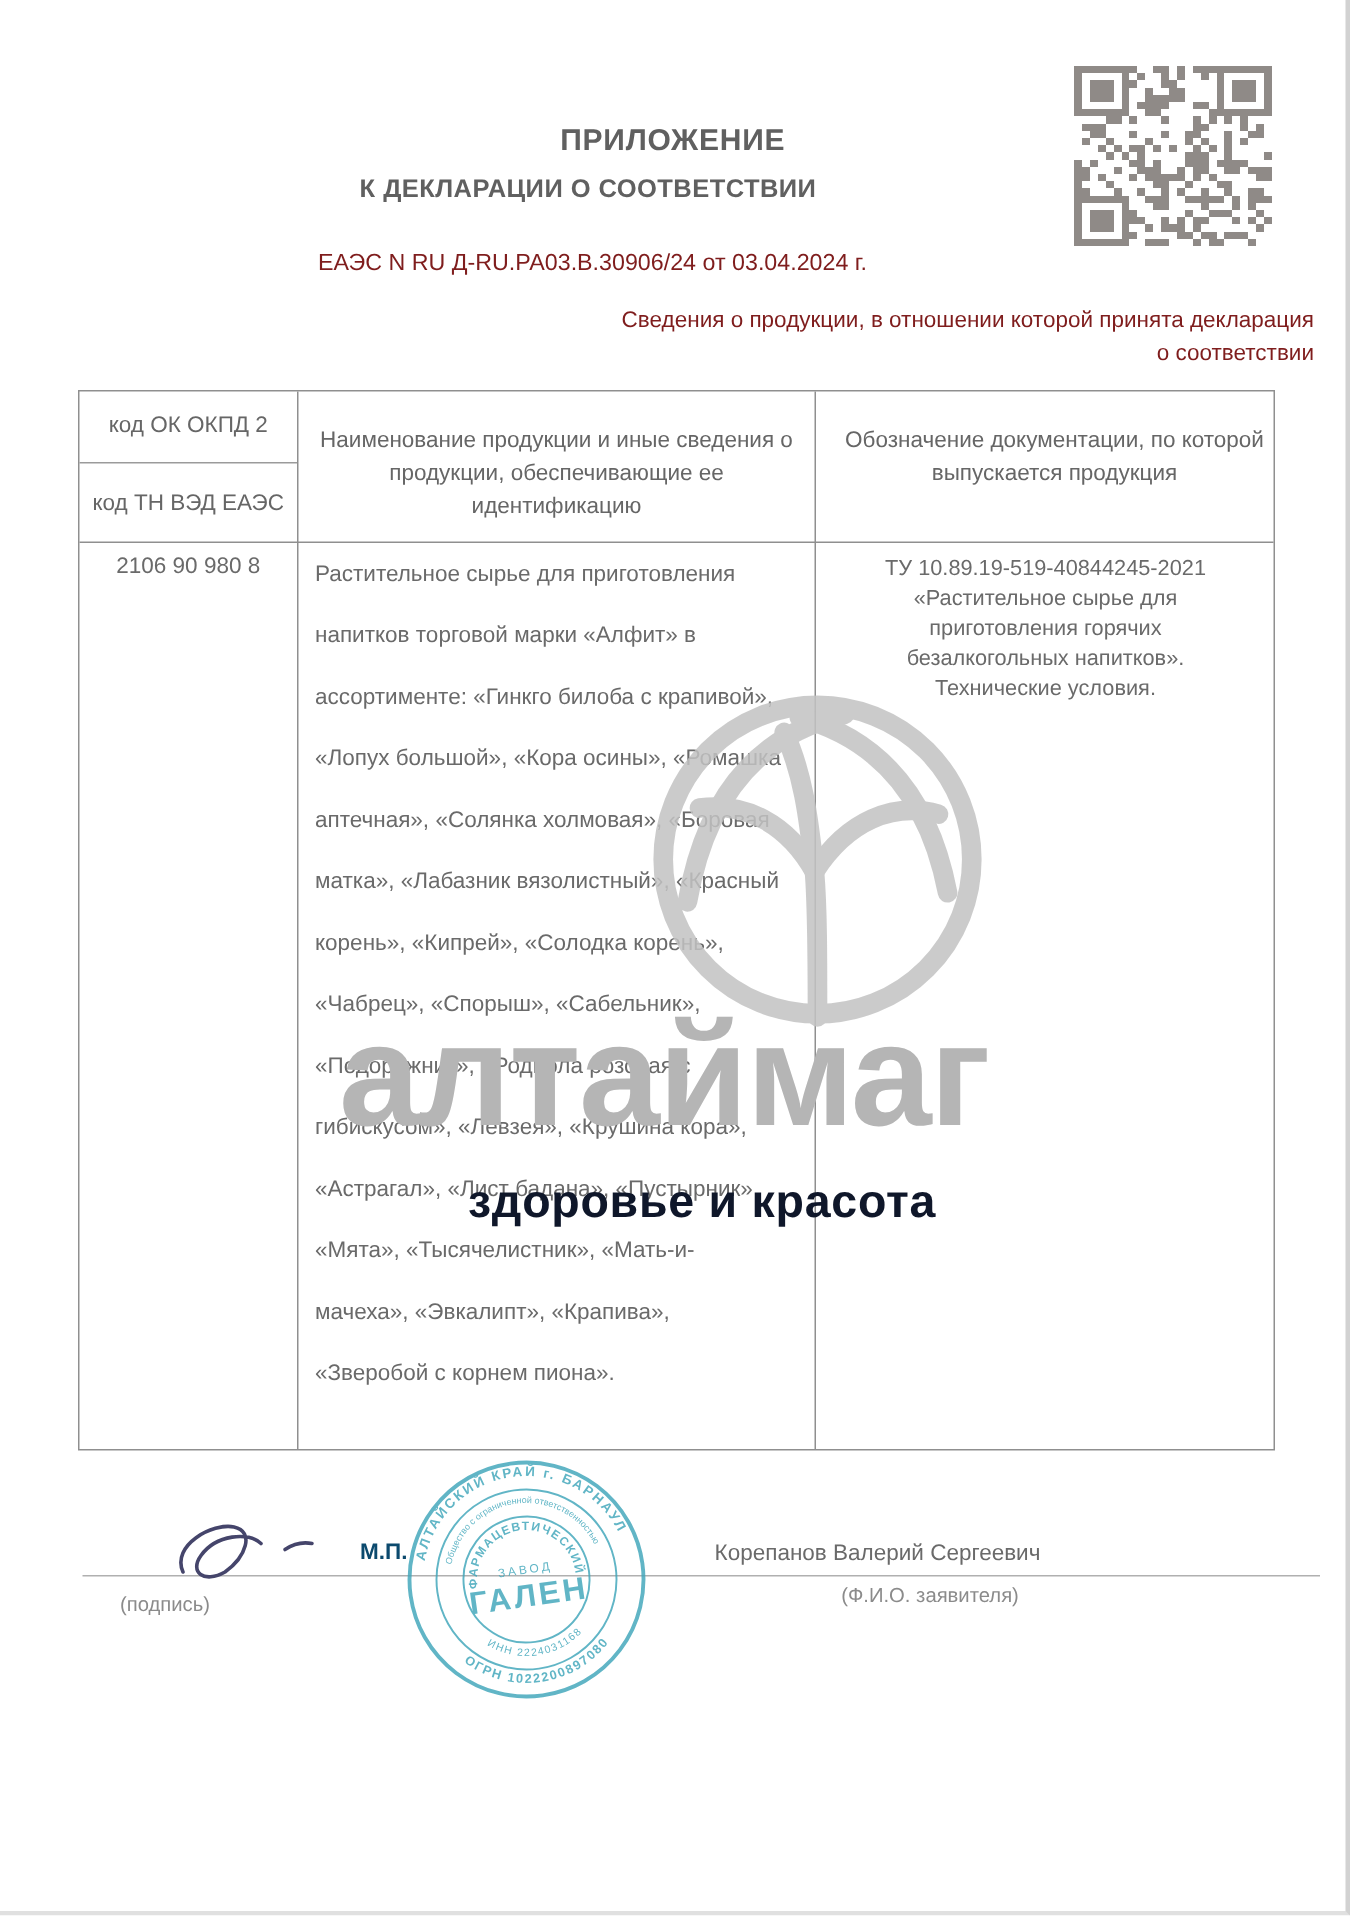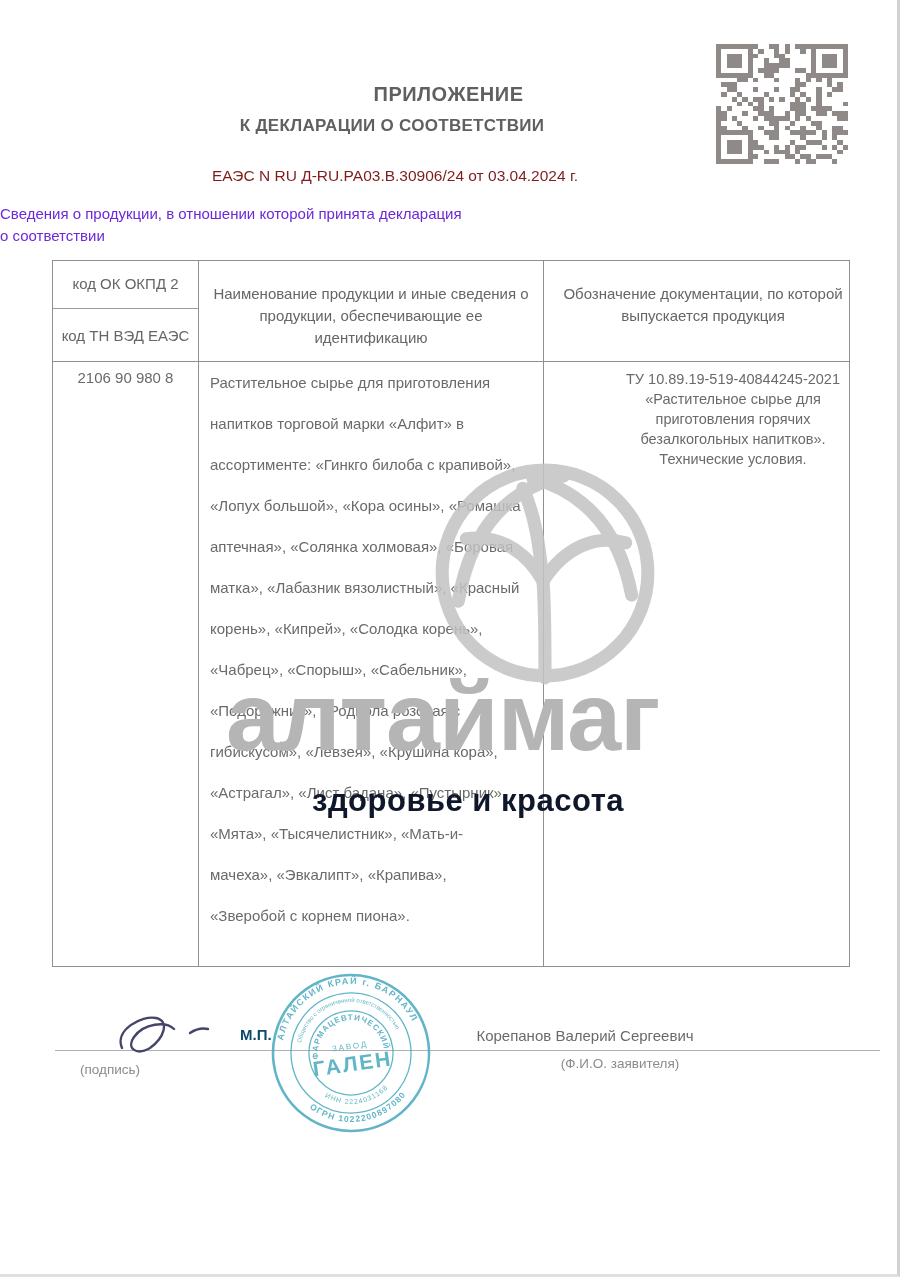--- a/index.html
+++ b/index.html
@@ -7,40 +7,40 @@
   body { font-family:"Liberation Sans", sans-serif; }
   .page {
     position:relative; width:900px; height:1277px; background:#fff;
     overflow:hidden;
     border-right:3px solid #d2d2d2; border-bottom:3px solid #e0e0e0;
   }
   .abs { position:absolute; }
   .doc-title { left:0; right:0; top:62px; text-align:center; font-size:20px; font-weight:bold; color:#606060; letter-spacing:.5px;margin-top:21px; }
   .doc-subtitle { left:0; width:784px; top:116px; text-align:center; font-size:17px; font-weight:bold; color:#606060; letter-spacing:.3px; }
   .doc-number { left:0; width:790px; top:167px; text-align:center; font-size:15.5px; color:#7f1d1d; }
-  .doc-intro { left:0; width:876px; top:203px; text-align:left; font-size:15px; color:#6d28d9; line-height:22px; }
+  .doc-intro { left:0; width:876px; top:203px; text-align:right; font-size:15px; color:#7f1d1d; line-height:22px; }
 
   .qr-wrap { left:716px; top:44px; width:132px; height:120px; }
   .qr-wrap svg { width:100%; height:100%; }
 
   
   .tbl { left:52px; top:260px; width:798px; height:707px; border:1px solid #8f8f8f; z-index:1; }
   .v1 { position:absolute; left:145px; top:0; bottom:0; width:0; border-left:1px solid #8f8f8f; }
   .v2 { position:absolute; left:490px; top:0; bottom:0; width:0; border-left:1px solid #8f8f8f; }
   .h-head { position:absolute; left:0; right:0; top:100px; height:0; border-top:1px solid #8f8f8f; }
   .h-code { position:absolute; left:0; width:145px; top:47px; height:0; border-top:1px solid #9b9b9b; }
   .hc { position:absolute; color:#666; font-size:15px; text-align:center; }
   .hc1t { left:0; width:145px; top:14px; }
   .hc1b { left:0; width:145px; top:66px; }
   .hc2 { left:160px; width:316px; top:22px; line-height:22px; }
   .hc3 { left:505px; width:290px; top:22px; line-height:22px; }
   .code-cell { position:absolute; left:0; width:145px; top:108px; text-align:center; color:#6a6a6a; font-size:15px; }
   .prod { position:absolute; left:157px; width:330px; top:100px; padding-top:1px; color:#6a6a6a; font-size:15px; }
   .prod .pline { height:41px; line-height:41px; white-space:nowrap; }
-  .docs { position:absolute; left:492px; width:304px; top:108px; text-align:center; color:#6a6a6a; font-size:14.5px; line-height:20px;margin-left:36px; }
+  .docs { position:absolute; left:492px; width:304px; top:108px; text-align:center; color:#6a6a6a; font-size:14.5px; line-height:20px; }
 
   
   .wm { pointer-events:none; z-index:2; }
   .wm-logo { left:424px; top:452px; width:242px; height:242px; opacity:.85; }
   .wm-brand { left:226px; top:668px; font-size:97px; font-weight:bold; color:#b5b5b5; letter-spacing:-1px; line-height:1; }
   .wm-tagline { left:312px; top:783px; font-size:31px; font-weight:bold; color:#0f172a; letter-spacing:.5px; }
 
   
   .sig-line { left:55px; top:1050px; width:825px; height:0; border-top:1px solid #b0b0b0; z-index:3; }
   .sig-ink { left:106px; top:1010px; width:120px; height:48px; z-index:4; }

